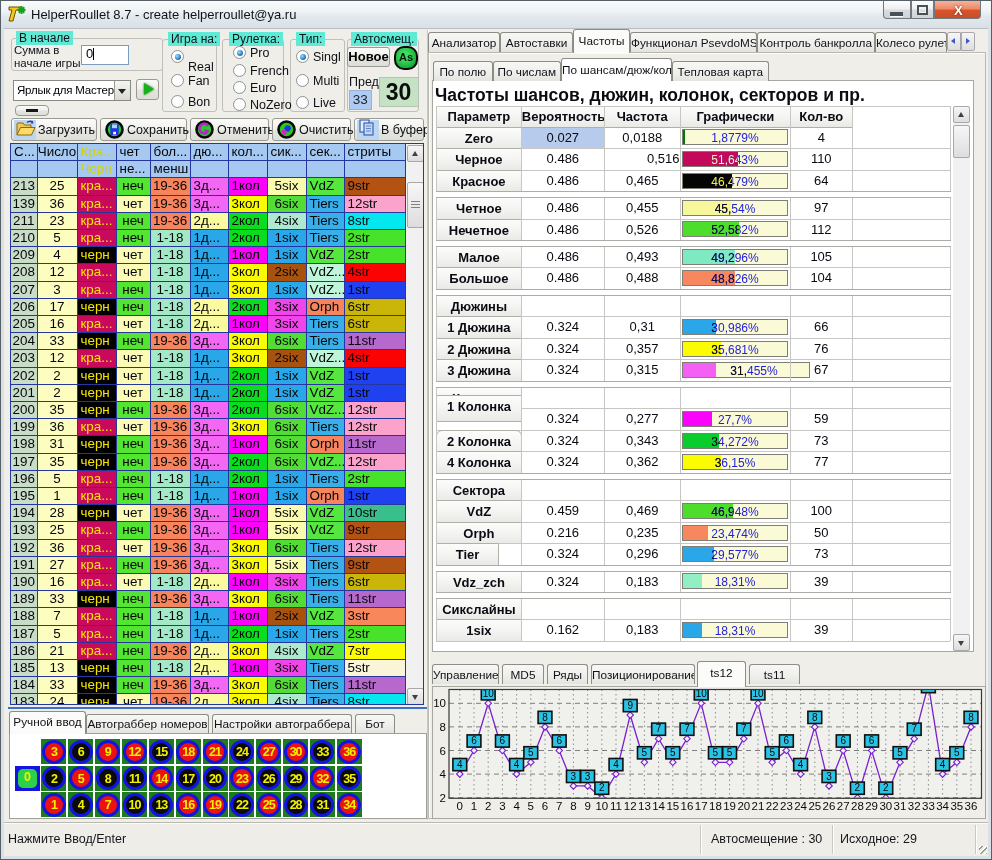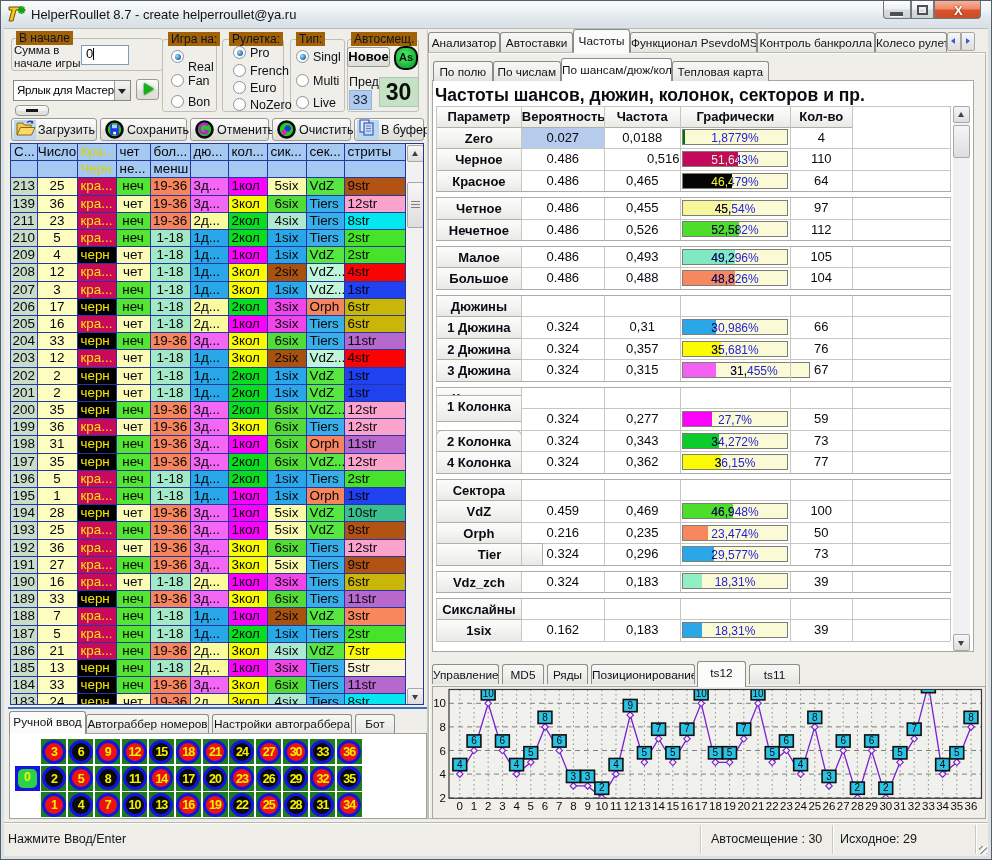--- a/index.html
+++ b/index.html
@@ -9,21 +9,21 @@
 #titlebar{left:0;top:0;width:992px;height:29px;background:linear-gradient(180deg,#FAFCFC 0%,#EFF3F5 40%,#E2E8EC 60%,#D9E0E5 100%);border-bottom:1px solid #B8BEC4;}
 #wborder{left:0;top:0;width:992px;height:860px;border:1px solid #565E66;pointer-events:none;z-index:99;}
 #wside-l{left:1px;top:28px;width:3px;height:831px;background:#D9E0E6;z-index:98;}
 #wside-r{left:988px;top:28px;width:3px;height:831px;background:#D9E0E6;z-index:98;}
 #wside-b{left:1px;top:856px;width:990px;height:3px;background:#D9E0E6;z-index:98;}
 .wbtn{top:1px;height:18px;border:1px solid #707880;border-top:none;background:linear-gradient(180deg,#FEFEFE 0%,#EDEFF1 45%,#D8DCDF 55%,#CDD3D8 100%);}
 .wbtn.close{background:linear-gradient(180deg,#F6B19B 0%,#EE8A67 45%,#D9532B 55%,#C94E26 100%);}
 .tbtxt{left:31px;top:7px;font-size:13px;color:#101418;}
 
 .grp{border:1px solid #BFC0BA;border-radius:3px;}
-.grplbl{font-size:12px;color:#10121A;background:#a16207;padding:0 3px;z-index:3;}
+.grplbl{font-size:12px;color:#10121A;background:#5eead4;padding:0 3px;z-index:3;}
 .lbl{font-size:12px;color:#10121A;}
 
 .radio{width:13px;height:13px;border-radius:50%;background:radial-gradient(circle at 40% 35%,#FFFFFF 55%,#E8EDF0 100%);border:1px solid #8D9499;}
 .radio.on::after{content:"";position:absolute;left:2.5px;top:2.5px;width:6px;height:6px;border-radius:50%;background:radial-gradient(circle at 35% 35%,#7FD3F7 10%,#2B70B8 65%,#1D4E86 100%);}
 .rlbl{font-size:12.5px;color:#0E1016;white-space:nowrap;}
 
 .btn3d{border:1px solid #9A9A92;border-radius:3px;background:linear-gradient(180deg,#FBFBFA 0%,#F0F0ED 45%,#E4E4DF 55%,#DEDED8 100%);}
 .tbbtn{top:118px;height:23px;border:1px solid #9A9A92;border-radius:3px;background:linear-gradient(180deg,#FBFBFA 0%,#F1F1EE 45%,#E6E6E1 55%,#DFDFD9 100%);}
 .tbtext{font-size:12.5px;color:#0E1016;white-space:nowrap;}
 
@@ -866,21 +866,21 @@
 <div class="fcell fraised" style="left:436px;top:521.8000000000003px;width:85.79999999999995px;height:22.6px;line-height:21.6px;">Orph</div>
 <div class="fcell" style="left:521.8px;top:522.8000000000003px;width:82.10000000000002px;height:20.6px;line-height:19.6px;">0.216</div>
 <div class="fcell" style="left:604.9px;top:522.8000000000003px;width:74.70000000000005px;height:20.6px;line-height:19.6px;">0,235</div>
 <div class="fcell" style="left:791px;top:522.8000000000003px;width:60.5px;height:20.6px;line-height:19.6px;">50</div>
 <div class="bar" style="left:682px;top:524.6000000000003px;width:106px;height:16px;">
     <div style="position:absolute;left:0;top:0;width:24.9px;height:14px;background:#F6875F;"></div>
     <div class="bartxt" style="color:#2222D8;">23,474%</div>
     <div class="bartxt" style="color:#2222D8;clip-path:inset(0 79.1px 0 0);">23,474%</div>
   </div>
 <div class="fline" style="left:436px;top:543.4000000000003px;width:513.5px;height:1px;"></div>
-<div class="fcell fraised" style="left:436px;top:543.4000000000003px;width:107px;height:22.6px;line-height:21.6px;">Tier</div>
+<div class="fcell fraised" style="left:436px;top:543.4000000000003px;width:63px;height:22.6px;line-height:21.6px;">Tier</div>
 <div class="fcell" style="left:521.8px;top:544.4000000000003px;width:82.10000000000002px;height:20.6px;line-height:19.6px;">0.324</div>
 <div class="fcell" style="left:604.9px;top:544.4000000000003px;width:74.70000000000005px;height:20.6px;line-height:19.6px;">0,296</div>
 <div class="fcell" style="left:791px;top:544.4000000000003px;width:60.5px;height:20.6px;line-height:19.6px;">73</div>
 <div class="bar" style="left:682px;top:546.2000000000003px;width:106px;height:16px;">
     <div style="position:absolute;left:0;top:0;width:31.3px;height:14px;background:#29A7E9;"></div>
     <div class="bartxt" style="color:#2222D8;">29,577%</div>
     <div class="bartxt" style="color:#101040;clip-path:inset(0 72.7px 0 0);">29,577%</div>
   </div>
 <div class="fline" style="left:436px;top:565.0000000000003px;width:513.5px;height:1px;"></div>
 <div class="fcell fraised" style="left:436px;top:570.6000000000004px;width:85.79999999999995px;height:22.6px;line-height:21.6px;">Vdz_zch</div>

